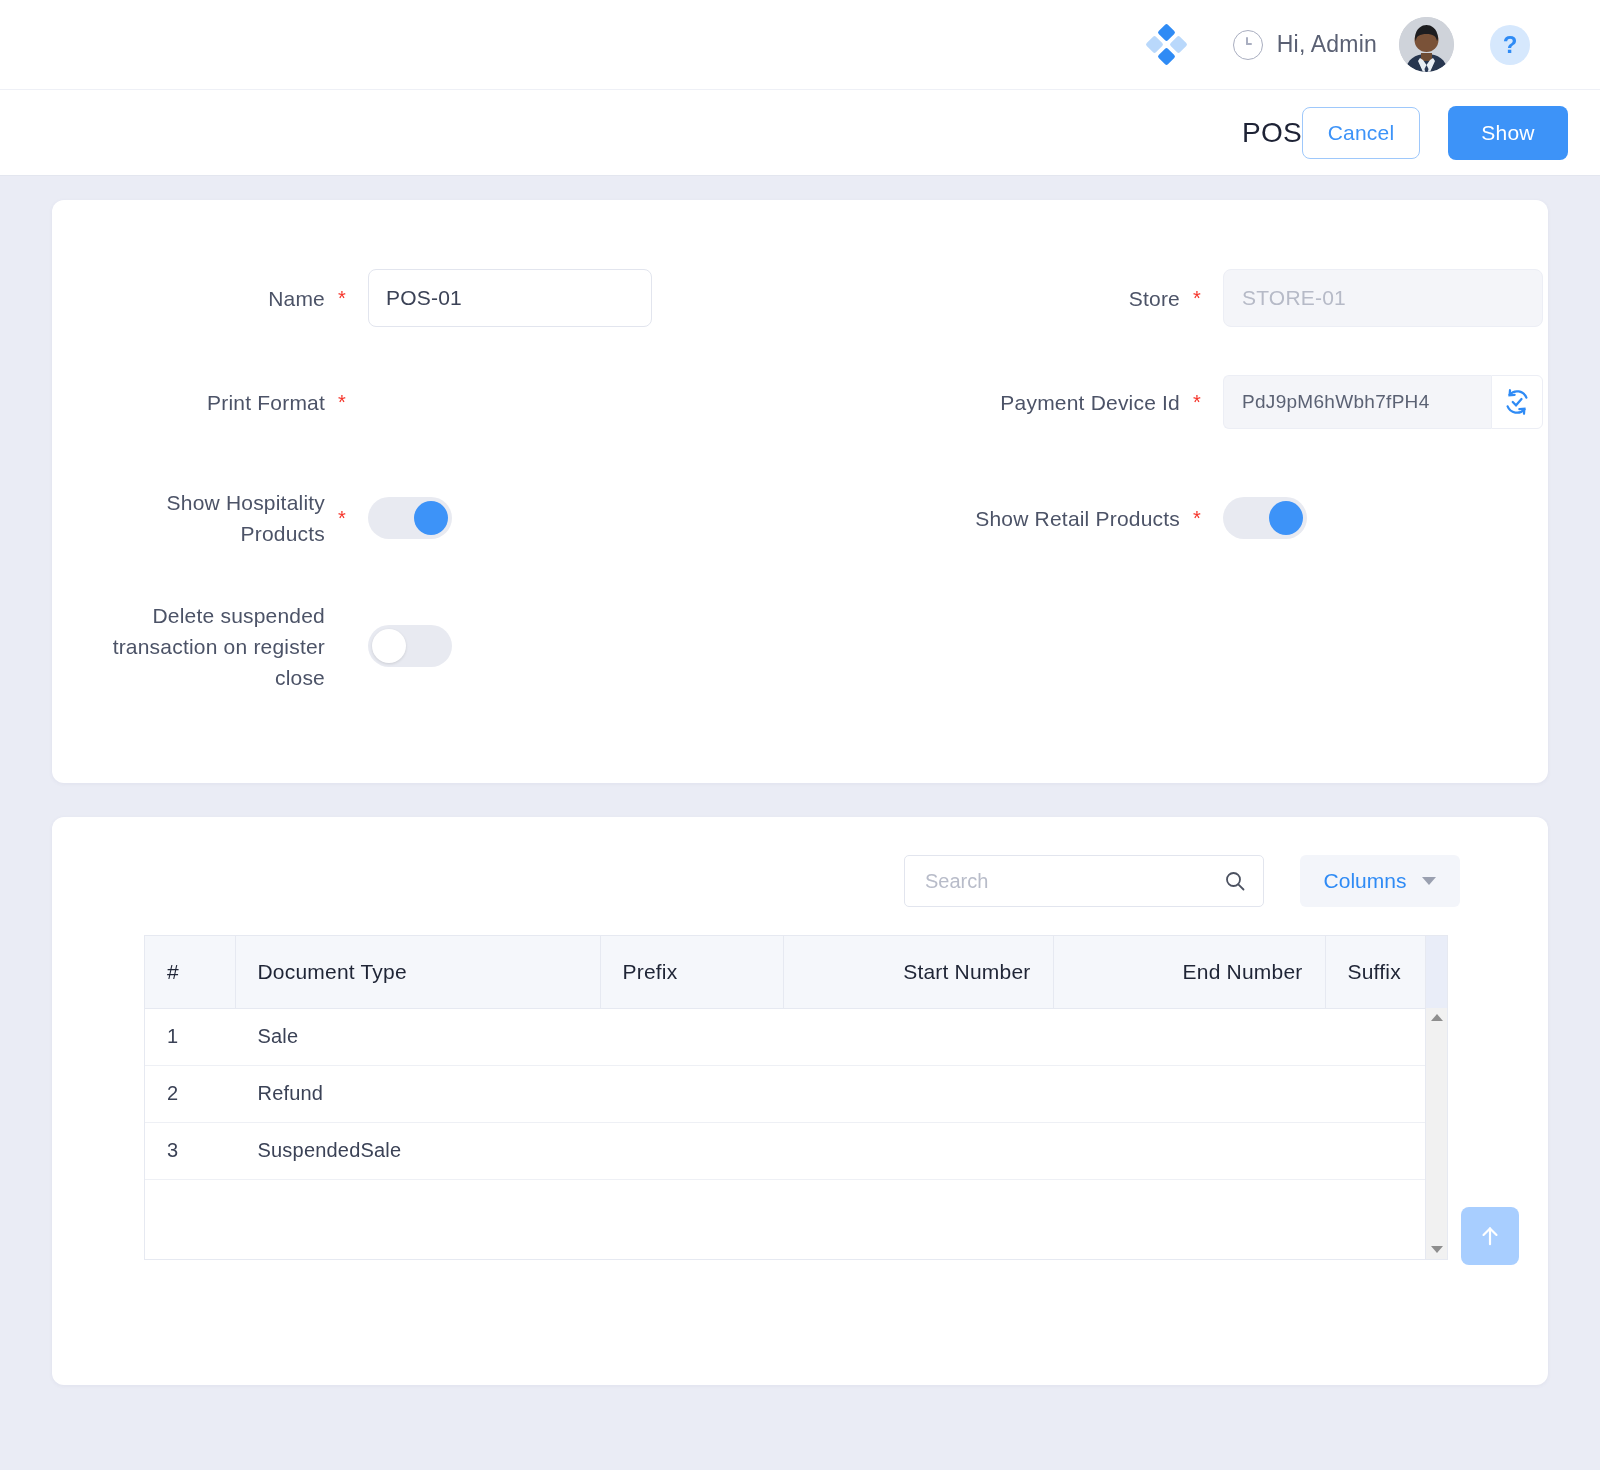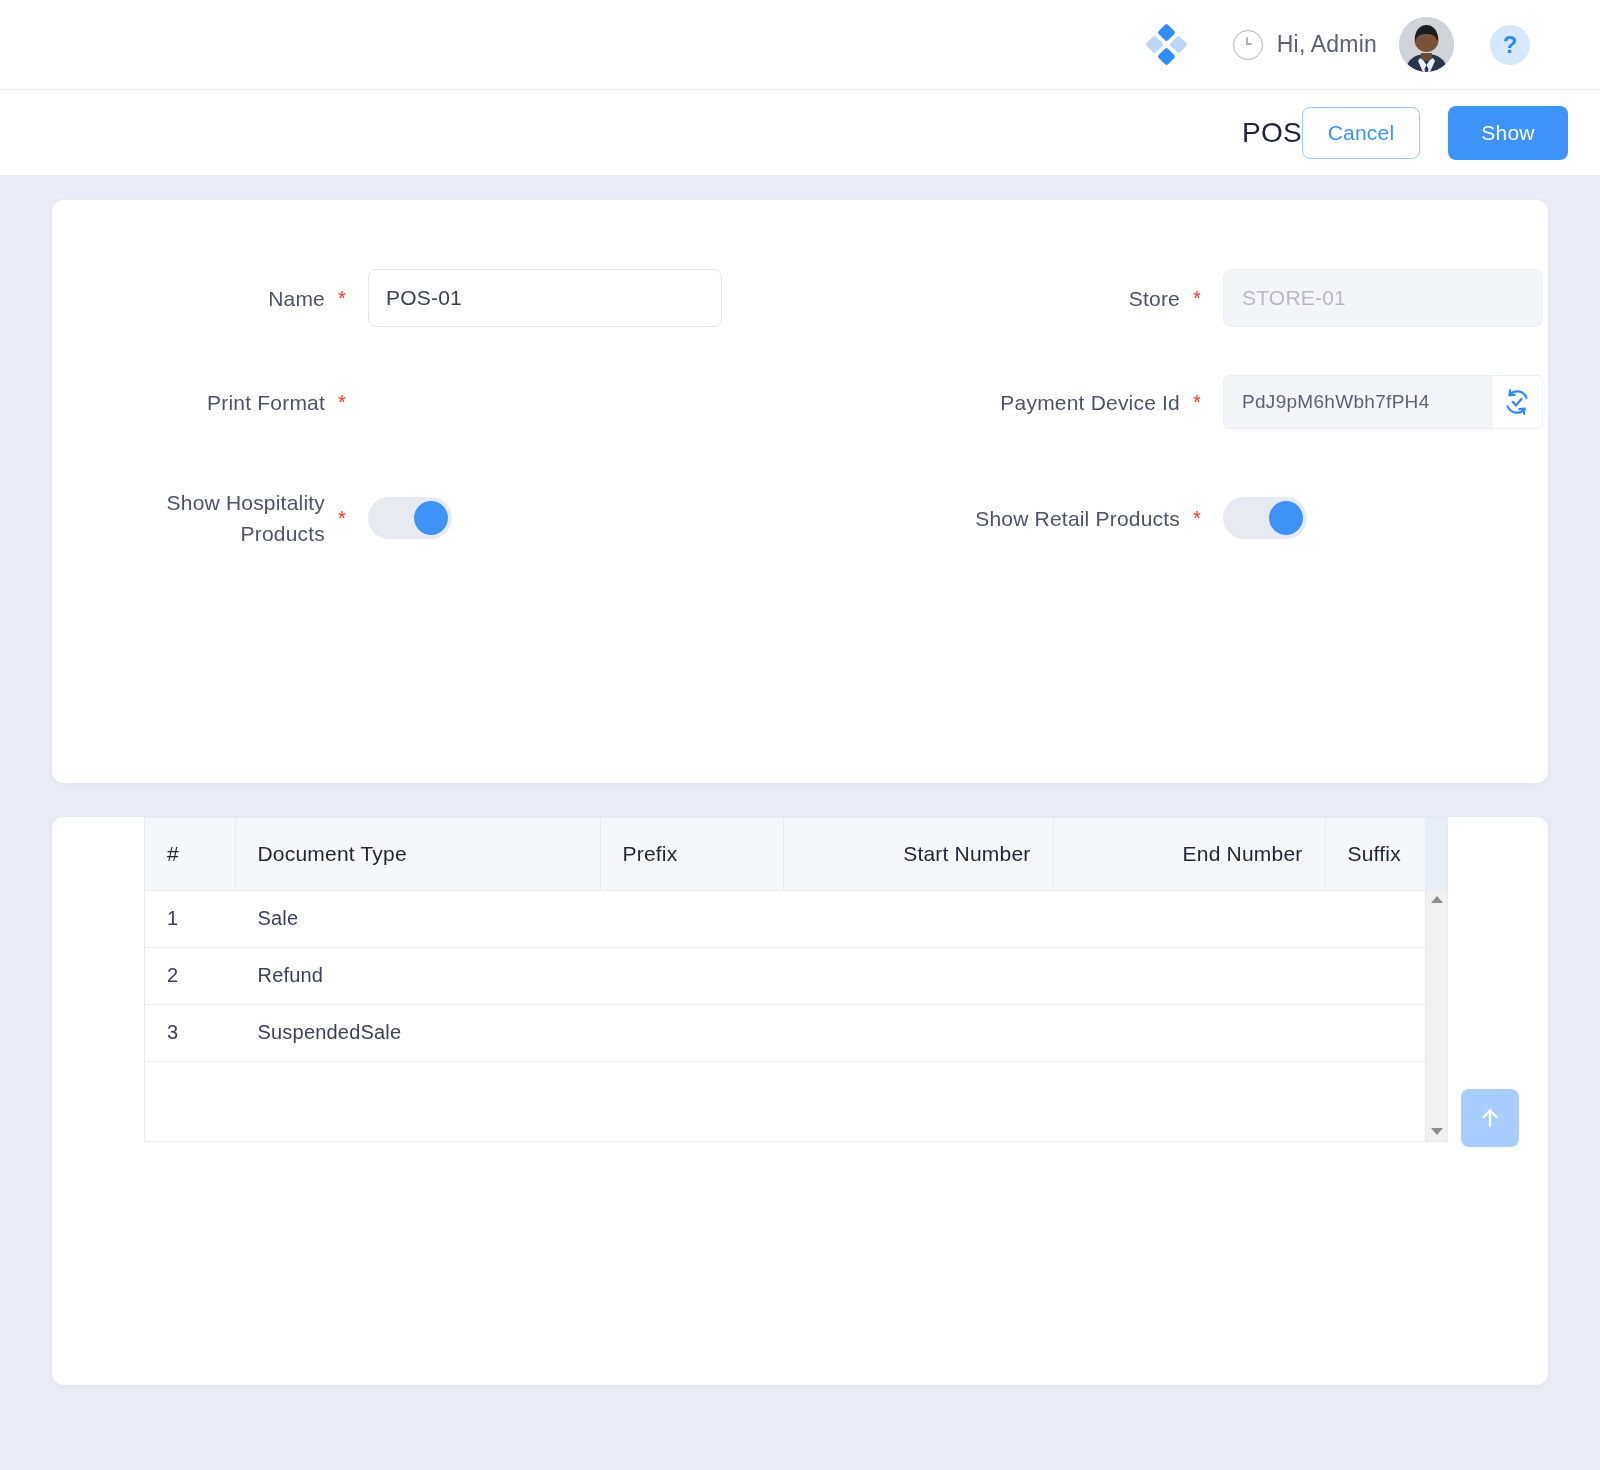--- a/index.html
+++ b/index.html
@@ -130,21 +130,21 @@
   .col-right { padding-left: 170px; }
 
   .control { margin-left: 20px; display: flex; align-items: center; }
 
   .input {
     height: 58px; border: 1.4px solid #e2e5ee; border-radius: 8px;
     background: #fff; font-size: 21px; color: #3b4256;
     padding: 0 18px; font-family: inherit; letter-spacing: .2px;
     display: flex; align-items: center;
   }
-  .input.w-name { width: 354px; padding-left: 17px; }
+  .input.w-name { width: 284px; padding-left: 17px; }
   .input.w-store { width: 320px; background: #f4f5f9; color: #b6bac7; border-color: #eceef5; }
 
   
   .combo { display: flex; align-items: stretch; height: 62px; }
   .combo-text {
     width: 222px; border: 1.4px solid #e2e5ee; border-right: none;
     border-radius: 8px 0 0 8px; background: #fff;
     display: flex; align-items: center; padding-left: 18px;
     font-size: 21px; color: #2f3545; position: relative;
   }
@@ -364,27 +364,49 @@
     <div class="field-row col-right tall">
       <div class="label">Show Retail Products</div>
       <div class="req">*</div>
       <div class="control">
         <div class="toggle on">
           <span class="knob"></span>
         </div>
       </div>
     </div>
 
+    <div class="field-row col-left tall">
+      <div class="label label-multiline">Delete suspended transaction on register close</div>
+      <div class="req blank"></div>
+      <div class="control">
+        <div class="toggle off">
+          <span class="knob"></span>
+        </div>
+      </div>
+    </div>
 
     <div class="field-row col-right tall"></div>
   </div>
 </div>
 
 <div class="card card-table">
 
+  <div class="table-toolbar">
+    <div class="search-box">
+      <input type="text" placeholder="Search" style="">
+      <svg width="24" height="24" viewBox="0 0 24 24" fill="none" stroke="#4b5160" stroke-width="1.8">
+        <circle cx="10.5" cy="10.5" r="6.5"></circle>
+        <line x1="15.3" y1="15.3" x2="20.5" y2="20.5" stroke-linecap="round"></line>
+      </svg>
+    </div>
+    <button class="columns-btn">
+      <span>Columns</span>
+      <span class="caret-down"></span>
+    </button>
+  </div>
 
   <div class="table-wrap">
     <div style="flex:1; overflow:hidden;">
       <table>
         <thead>
           <tr>
             <th class="c-num">#</th>
             <th class="c-type">Document Type</th>
             <th class="c-prefix">Prefix</th>
             <th class="c-start">Start Number</th>

